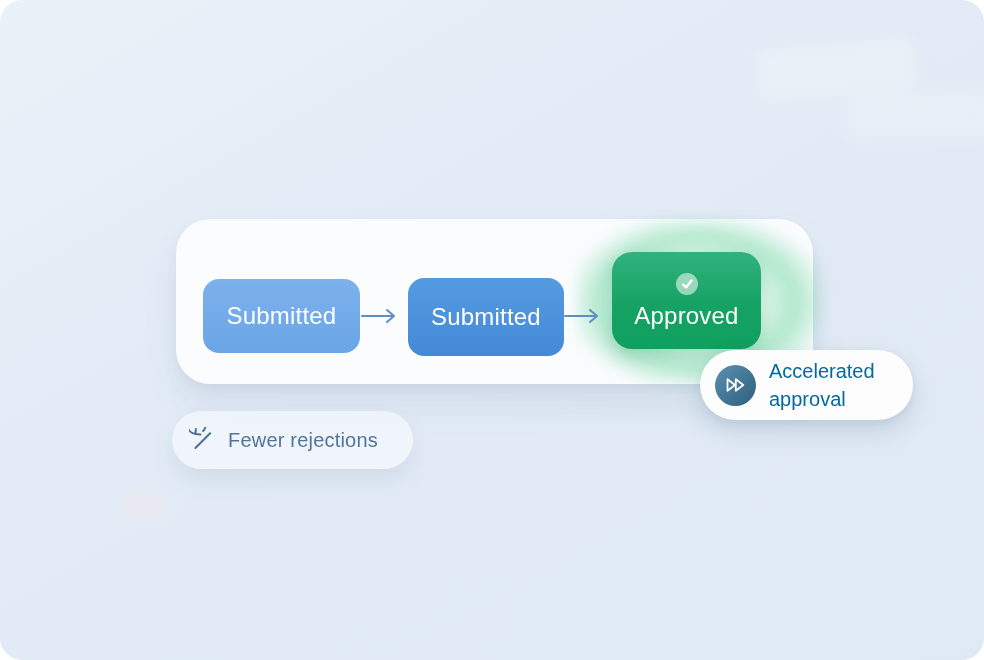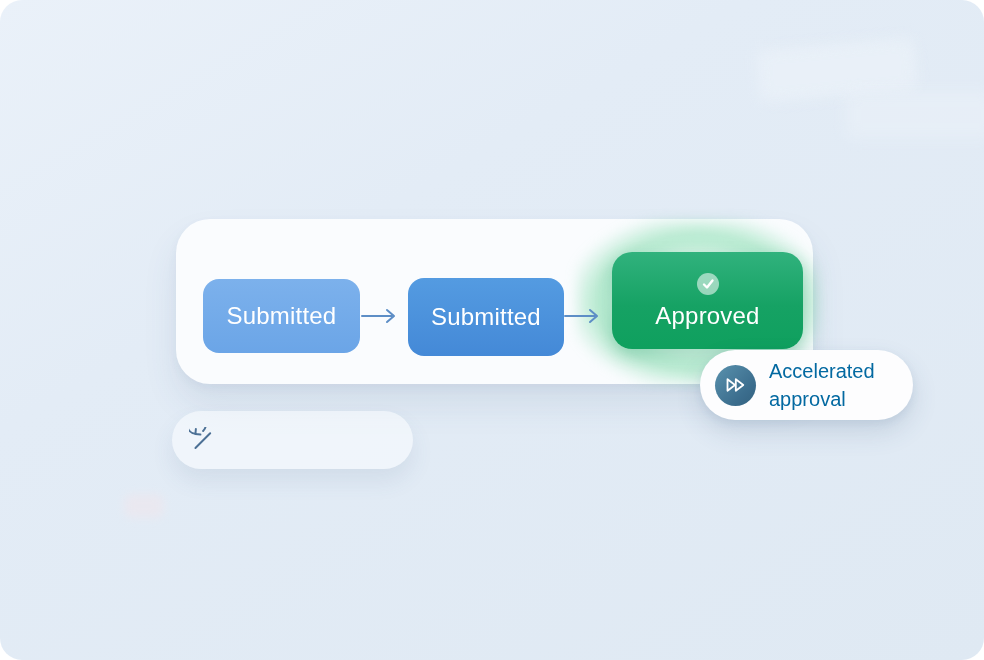--- a/index.html
+++ b/index.html
@@ -77,21 +77,21 @@
     left: 576px; top: 220px; width: 244px; height: 164px;
     border-radius: 46px;
     background: radial-gradient(ellipse at center,
       rgba(242, 252, 247, 0.95) 30%,
       rgba(116, 216, 163, 0.55) 56%,
       rgba(140, 220, 175, 0) 78%);
     filter: blur(6px);
     pointer-events: none;
   }
   .stage-approved {
-    left: 612px; top: 252px; width: 191px; height: 95px;
+    left: 612px; top: 252px; width: 149px; height: 95px;
     border-radius: 20px;
     background: linear-gradient(180deg, #31b27d 0%, #16a264 55%, #0fa05e 100%);
     flex-direction: column;
     gap: 7px;
     padding-top: 2px;
     box-shadow: 0 6px 16px rgba(20, 140, 90, 0.25);
   }
   .check-badge {
     width: 22px; height: 22px;
     border-radius: 50%;
@@ -212,15 +212,16 @@
       <span>approval</span>
     </span>
   </div>
 
   <div class="badge-fewer">
     <svg width="27" height="27" viewBox="0 0 26 26">
       <path d="M 6.4 6.6 A 9.1 9.1 0 1 1 13.6 3.9" fill="none" stroke="#4c7095" stroke-width="1.9" stroke-linecap="round"></path>
       <polyline points="6.6,1.9 6.2,6.7 11,7.3" fill="none" stroke="#4c7095" stroke-width="1.9" stroke-linecap="round" stroke-linejoin="round"></polyline>
       <line x1="6.2" y1="20.2" x2="20.4" y2="6" stroke="#4c7095" stroke-width="1.9" stroke-linecap="round"></line>
     </svg>
+    <span class="label">Fewer rejections</span>
   </div>
 
 </div>
 
 </body></html>

